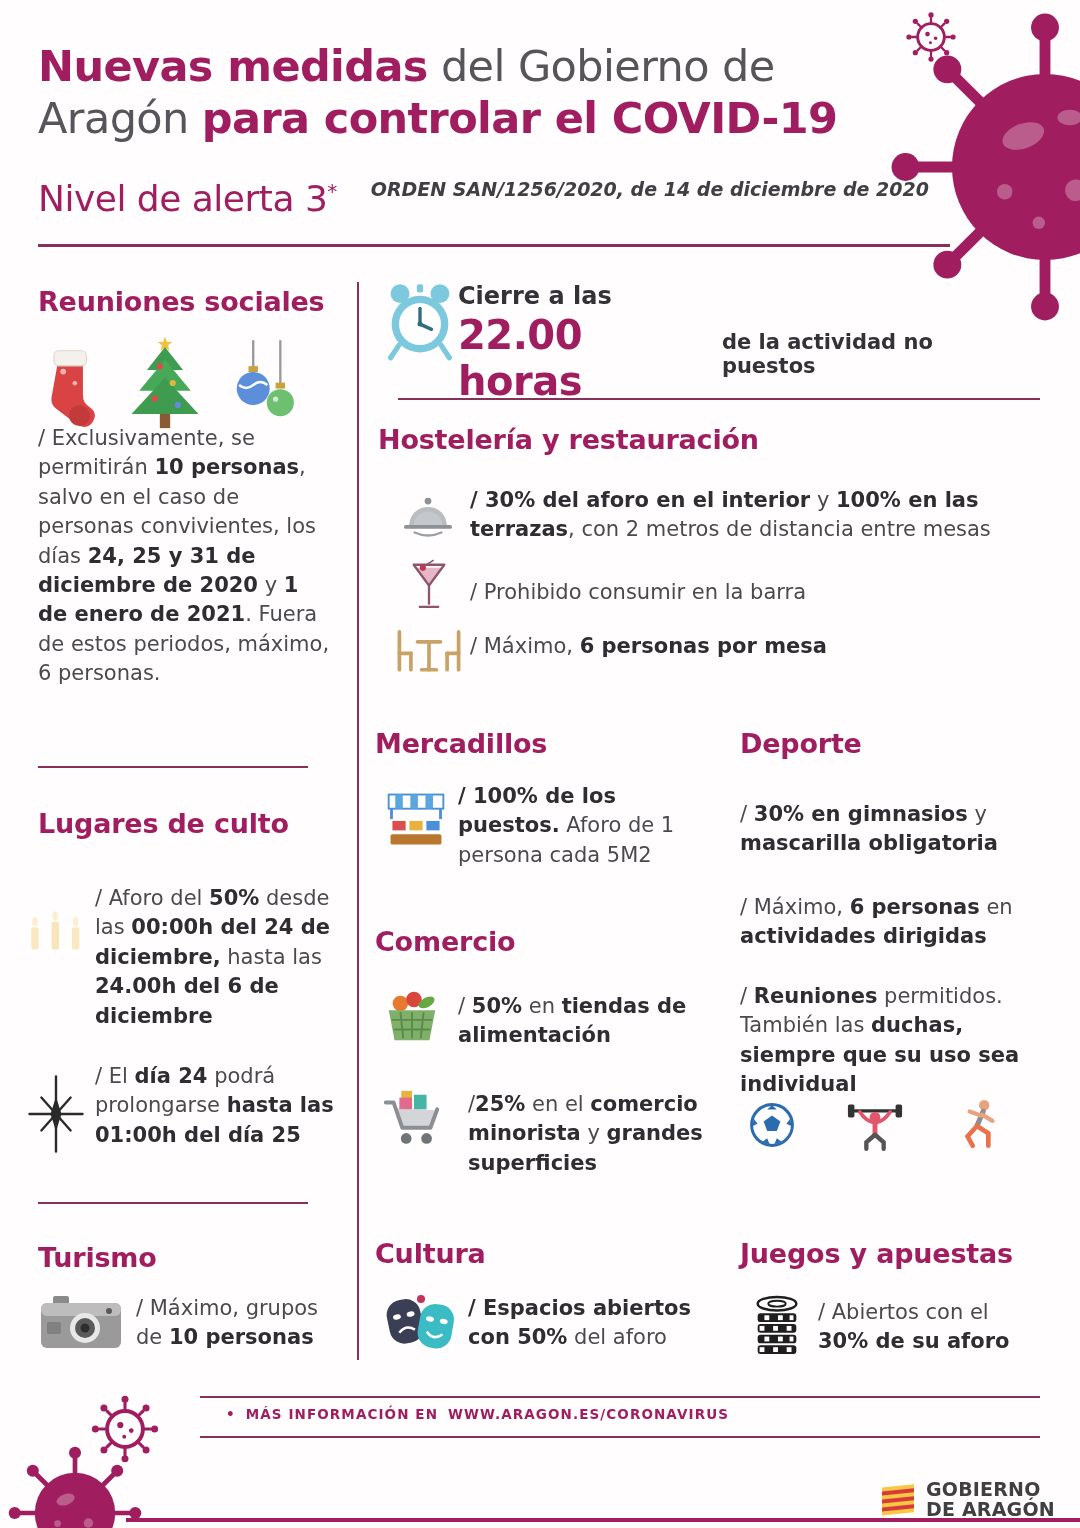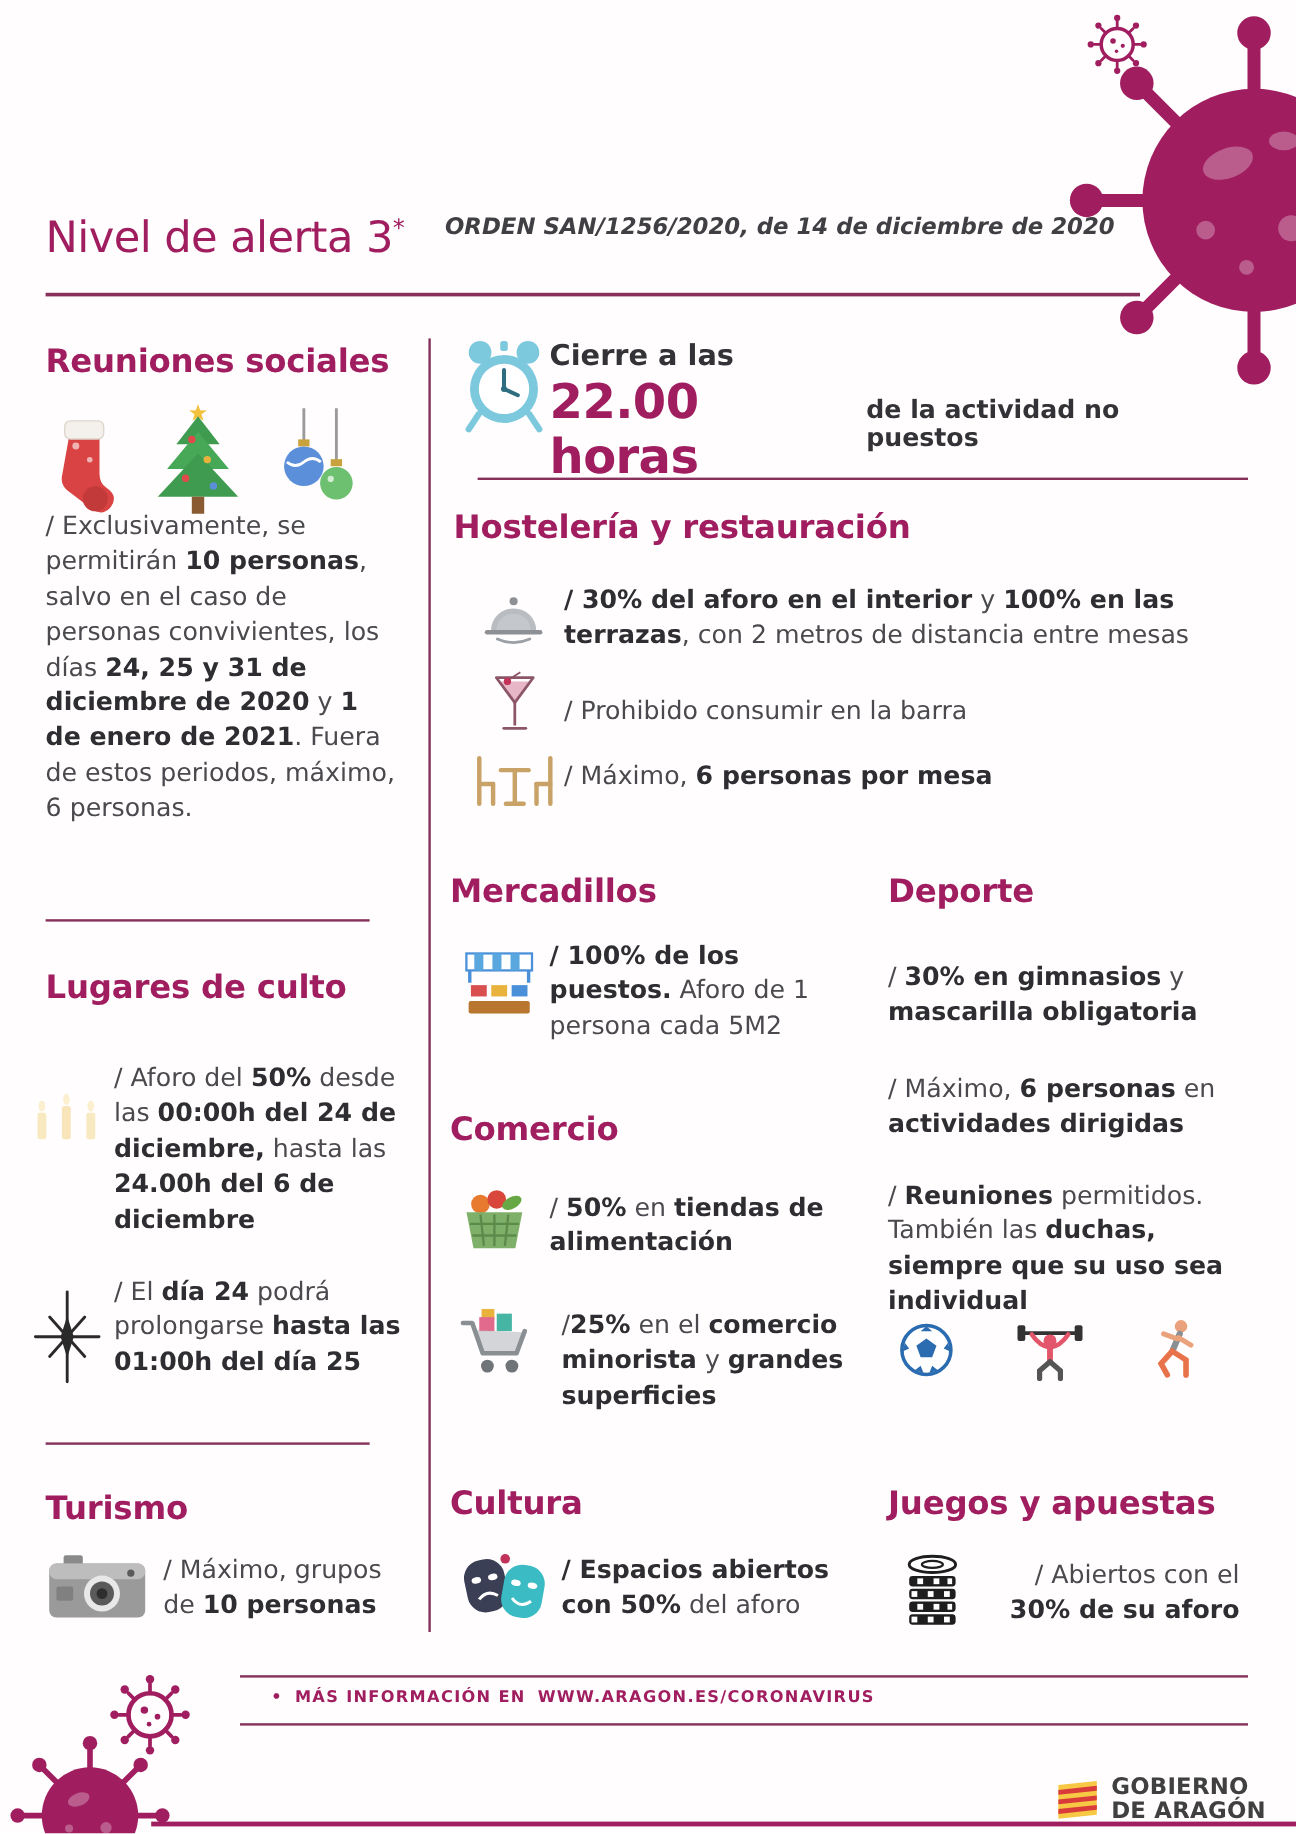--- a/index.html
+++ b/index.html
@@ -46,20 +46,28 @@
   .info-line .url{ font-weight:800; }
   .logo{ left:878px; top:1480px; display:flex; gap:8px; align-items:center; }
   .logo-text{ font-size:19px; font-weight:800; color:#404040; line-height:1.05; letter-spacing:0.2px; }
   .bottom-rule{ left:126px; top:1518px; width:954px; height:4px; background:var(--accent); }
 </style>
 </head>
 <body>
 
 <div class="page">
 
+  <div class="abs title-block">
+    <div class="title-line">
+      <span class="accent">Nuevas medidas</span><span> del Gobierno de</span>
+    </div>
+    <div class="title-line">
+      <span>Aragón </span><span class="accent">para controlar el COVID-19</span>
+    </div>
+  </div>
 
   <div class="abs alert-row">
     <div class="alert-level">
       <span>Nivel de alerta 3</span><sup>*</sup>
     </div>
     <div class="order-ref">ORDEN SAN/1256/2020, de 14 de diciembre de 2020</div>
   </div>
 
   <div class="abs header-rule"></div>
 
@@ -374,21 +382,21 @@
         <rect x="26" y="35" width="5" height="5"></rect>
         <rect x="40" y="35" width="5" height="5"></rect>
       <rect x="17" y="46" width="5" height="5"></rect>
         <rect x="31" y="46" width="5" height="5"></rect>
         <rect x="43" y="46" width="4" height="5"></rect>
       <rect x="12" y="57" width="5" height="5"></rect>
         <rect x="26" y="57" width="5" height="5"></rect>
         <rect x="40" y="57" width="5" height="5"></rect>
     </g>
   </svg>
-  <p class="abs rich" style="left:818px;top:1298px;width:215px;text-align:right;"><span>/ Abiertos con el </span><span class="b">30% de su aforo</span></p>
+  <p class="abs rich" style="left:818px;top:1298px;width:215px;"><span>/ Abiertos con el </span><span class="b">30% de su aforo</span></p>
 
   <div class="abs hline" style="left:200px;top:1396px;width:840px;"></div>
   <div class="abs info-line">
     <span>•</span>
     <span>MÁS INFORMACIÓN EN</span>
     <span class="url">WWW.ARAGON.ES/CORONAVIRUS</span>
   </div>
   <div class="abs hline" style="left:200px;top:1436px;width:840px;"></div>
 
   <svg class="abs" style="left:86px;top:1390px;" width="78" height="78" viewBox="0 0 100 100">

